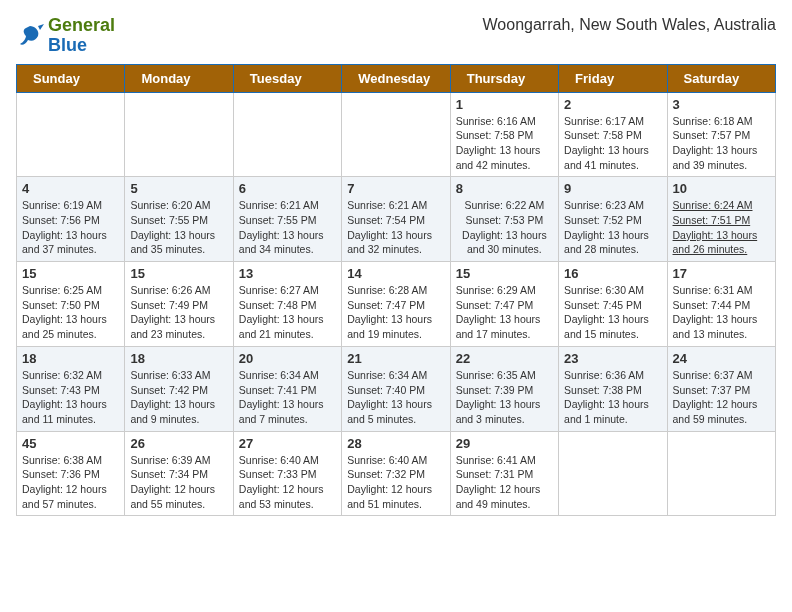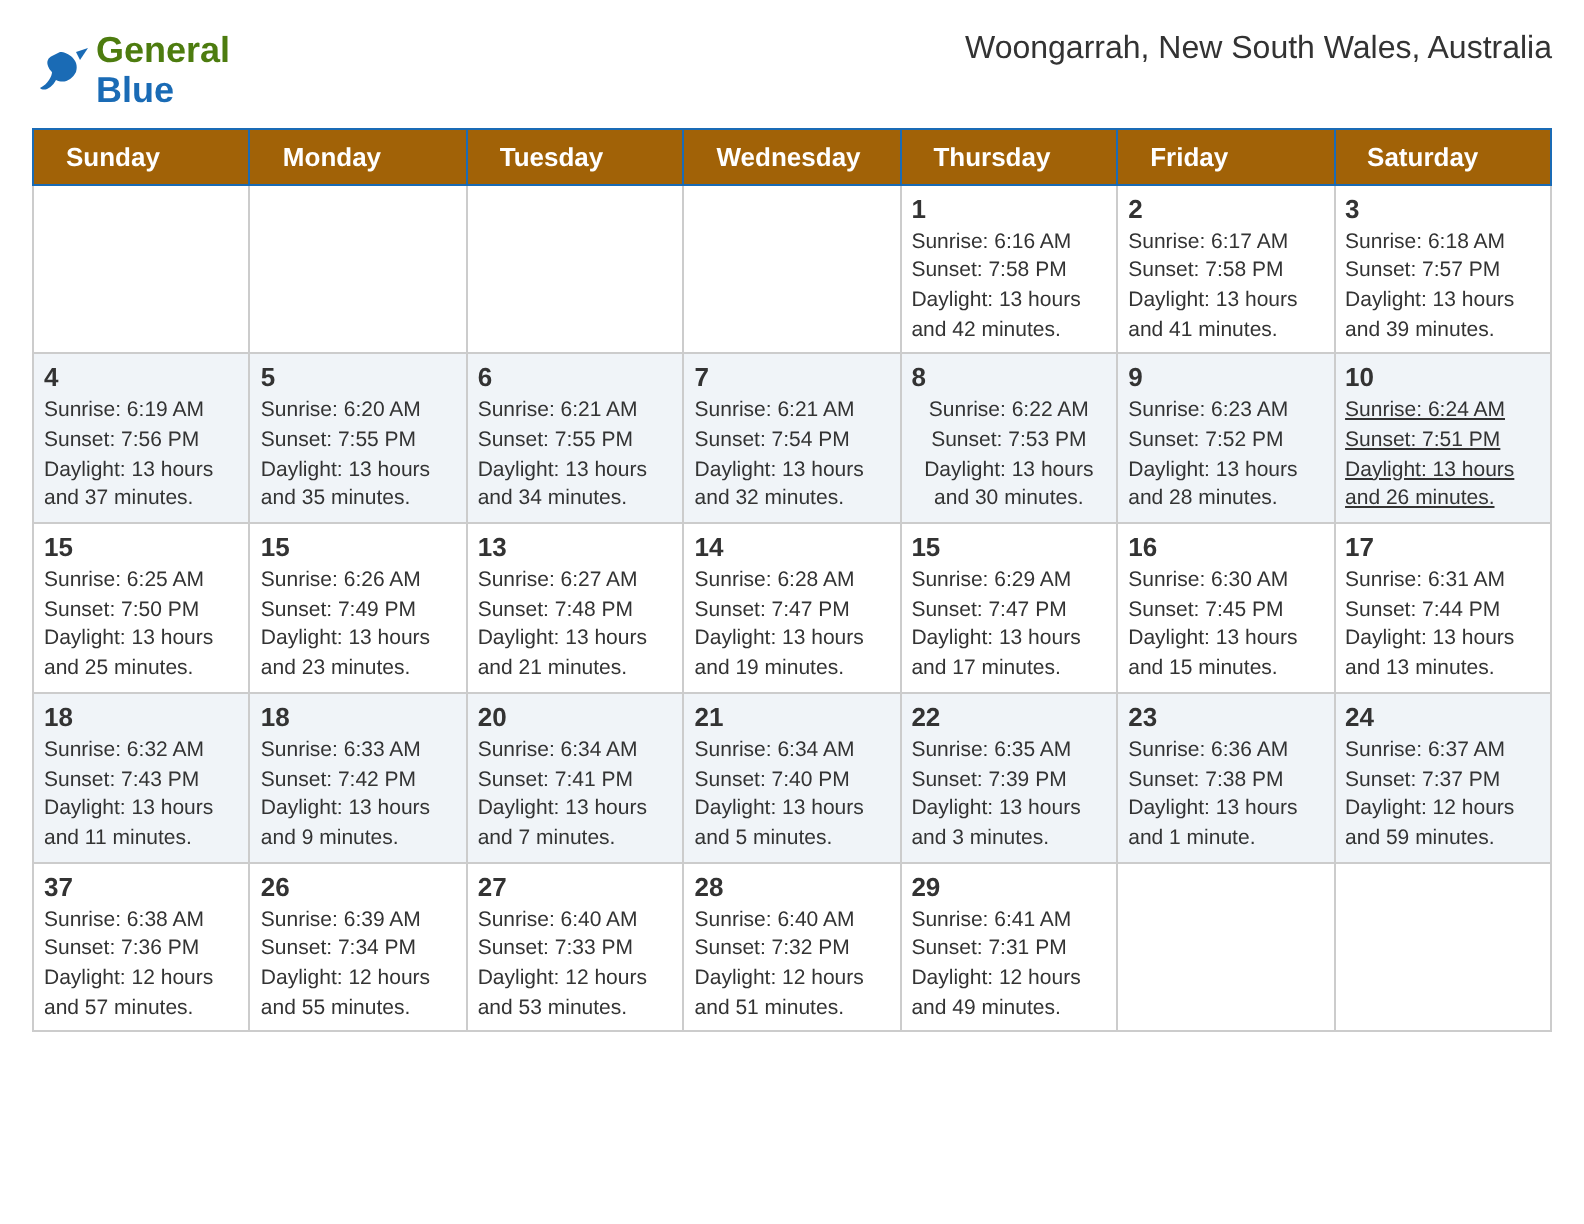--- a/index.html
+++ b/index.html
@@ -294,21 +294,21 @@
         <td>
           <div class="day-number">24</div>
           <div class="day-info" style="white-space: pre-line;">Sunrise: 6:37 AM
 Sunset: 7:37 PM
 Daylight: 12 hours
 and 59 minutes.</div>
         </td>
       </tr>
       <tr class="row-white">
         <td>
-          <div class="day-number">37</div>
+          <div class="day-number">45</div>
           <div class="day-info" style="white-space: pre-line;">Sunrise: 6:38 AM
 Sunset: 7:36 PM
 Daylight: 12 hours
 and 57 minutes.</div>
         </td>
         <td>
           <div class="day-number">26</div>
           <div class="day-info" style="white-space: pre-line;">Sunrise: 6:39 AM
 Sunset: 7:34 PM
 Daylight: 12 hours

